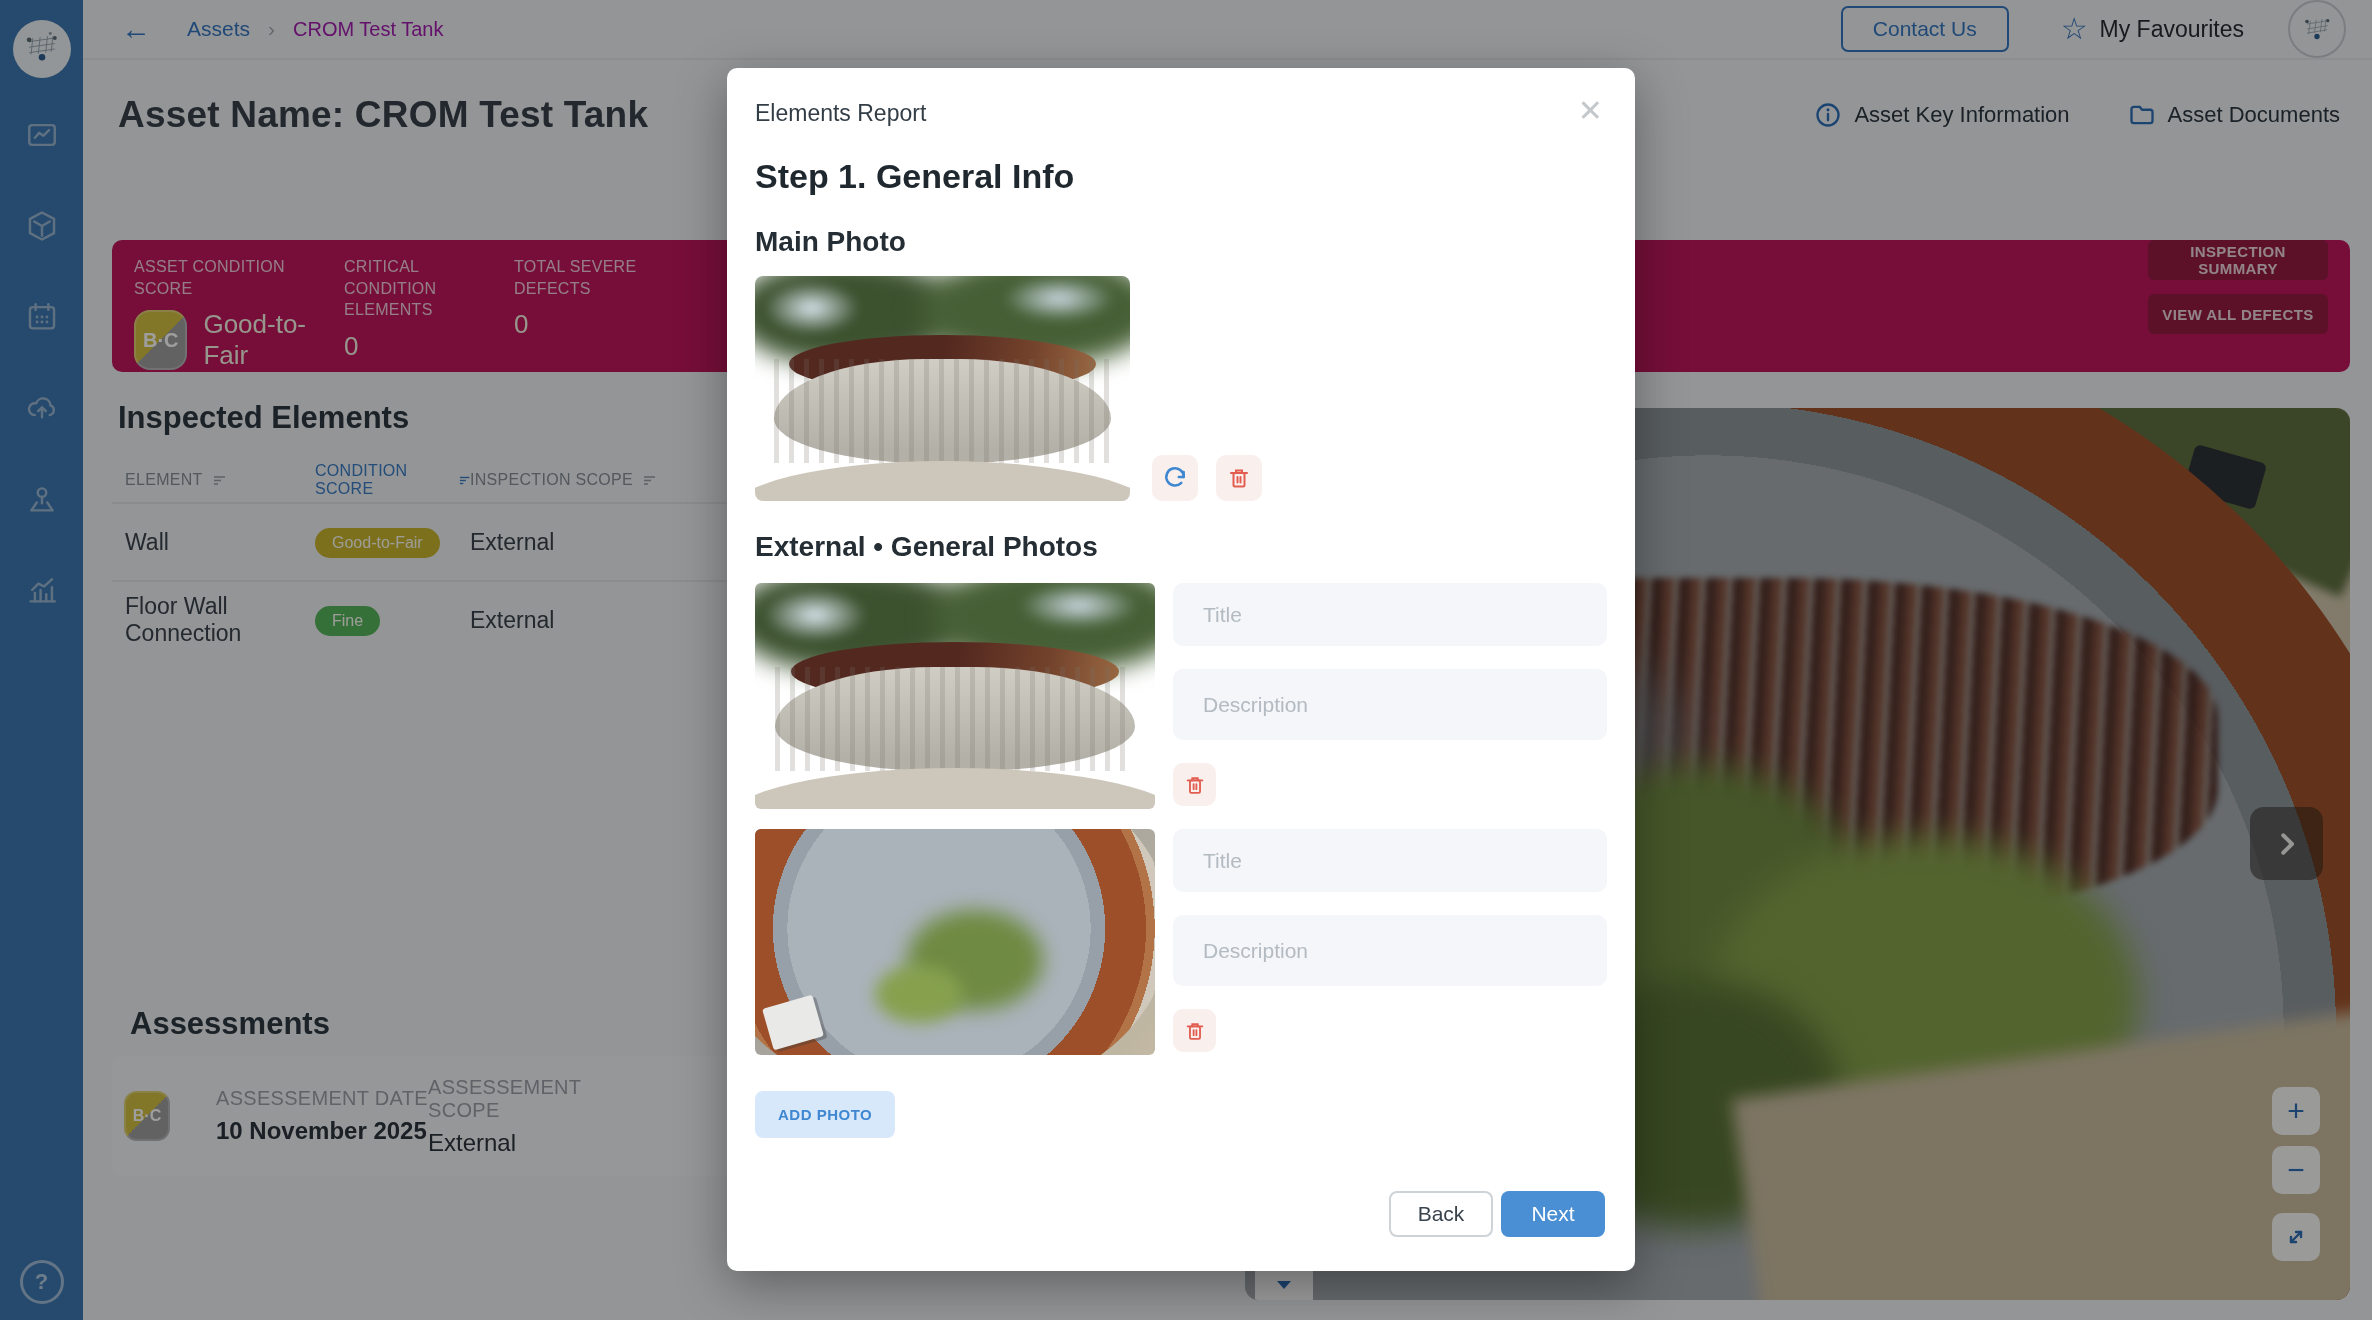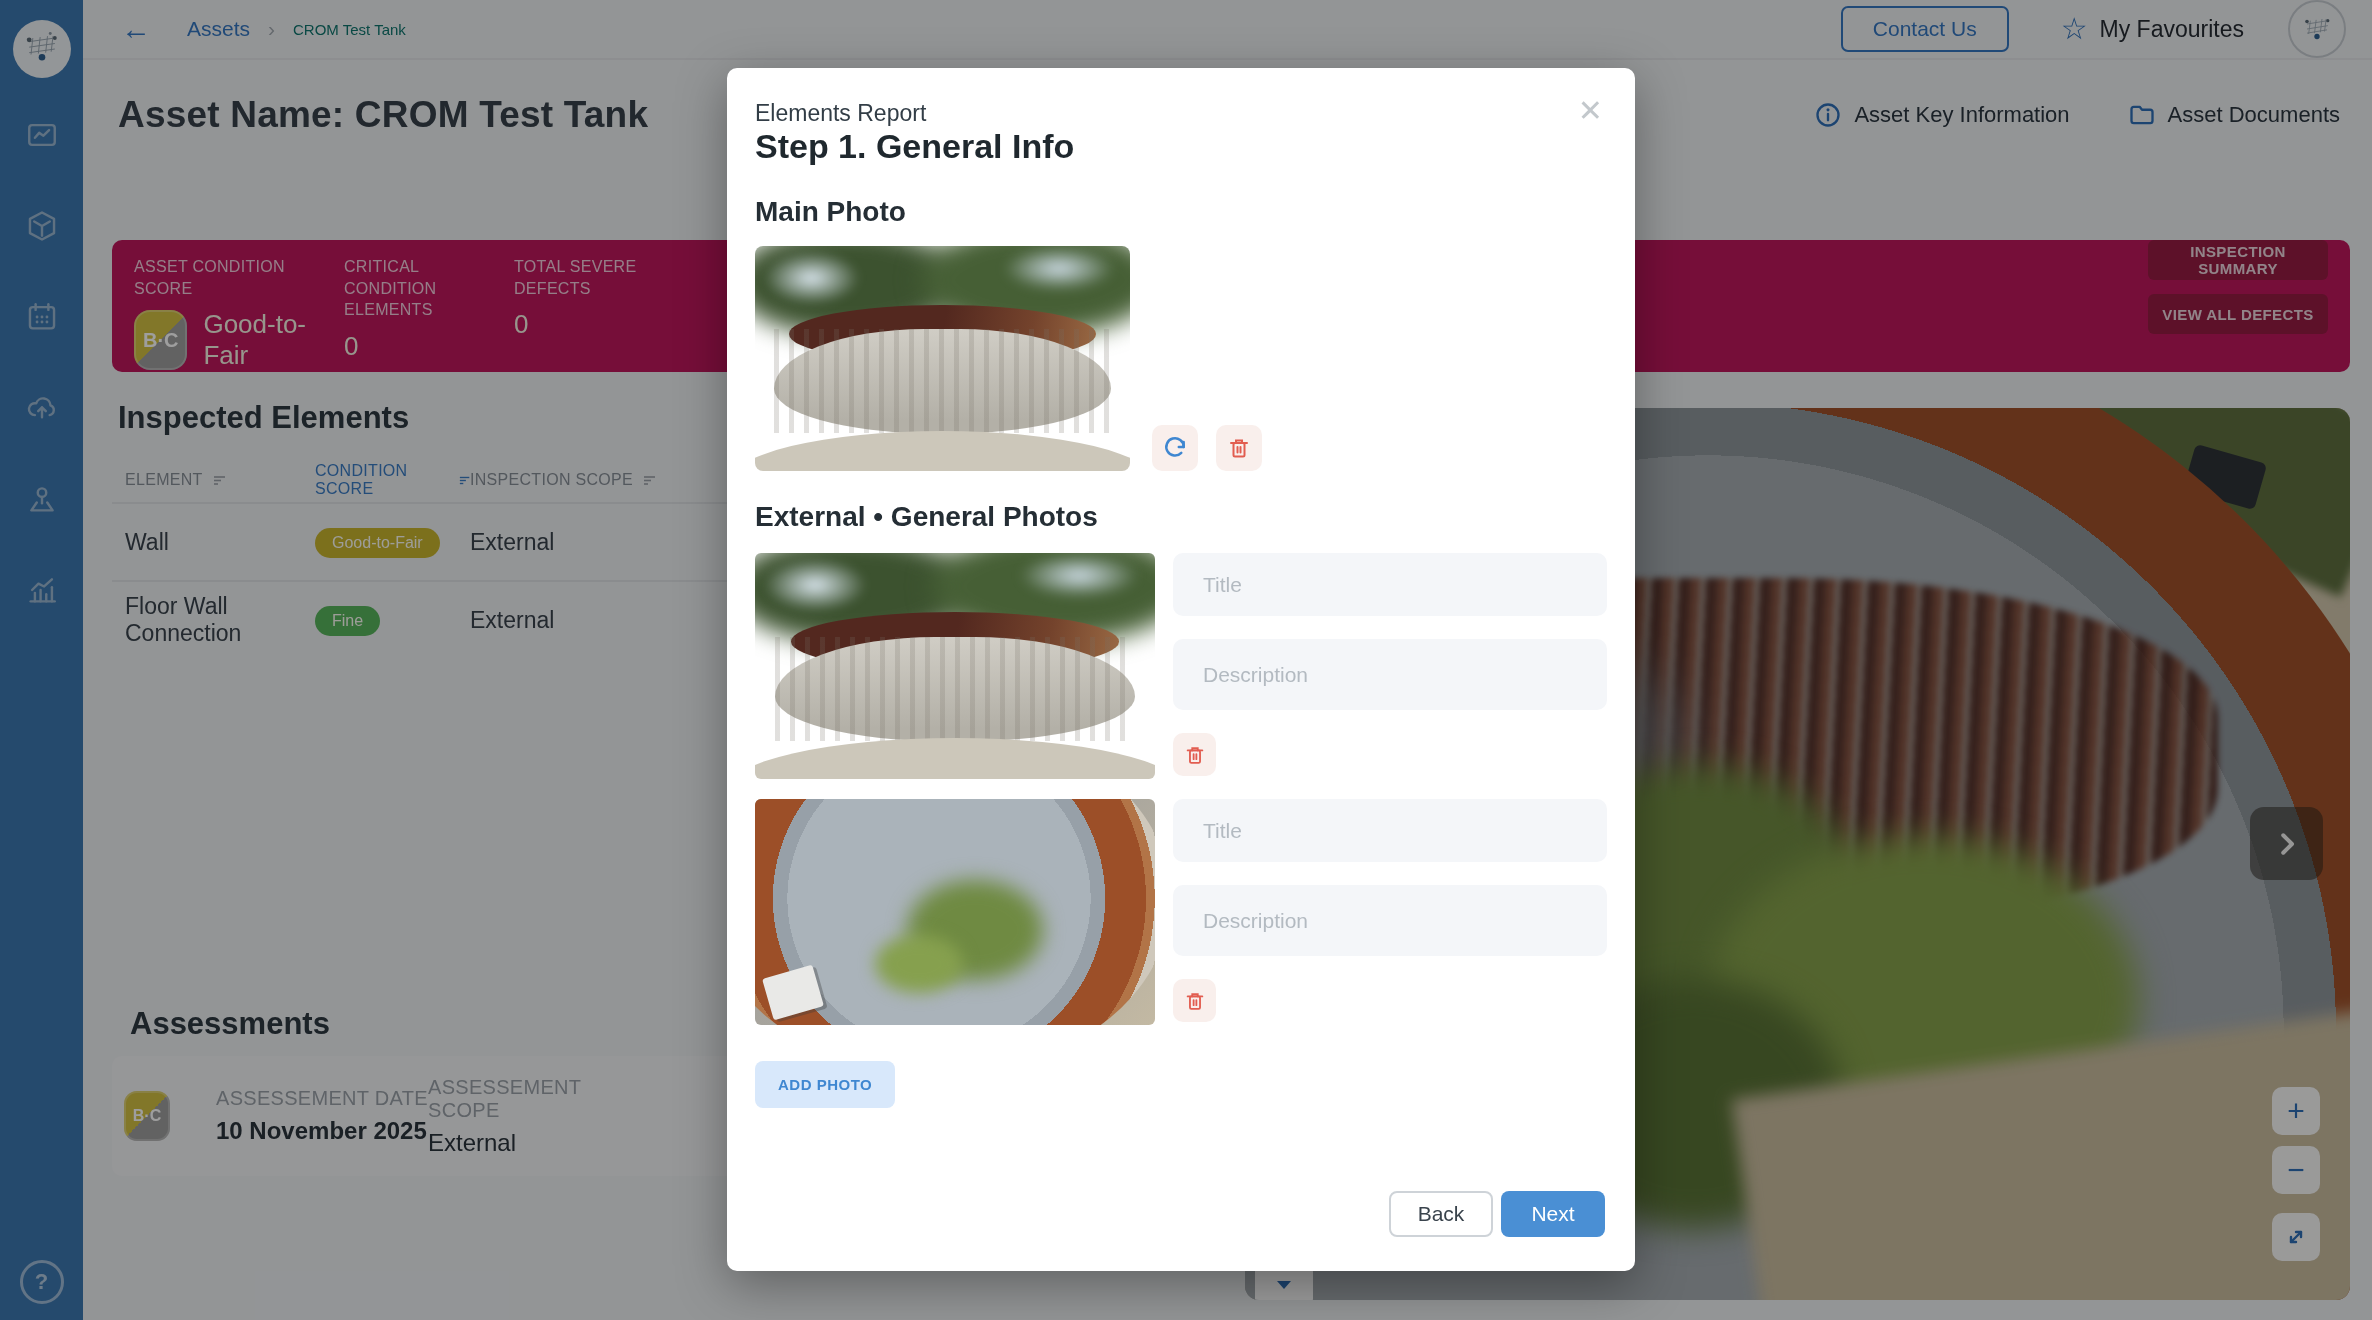--- a/index.html
+++ b/index.html
@@ -15,21 +15,21 @@
   .side-help{position:absolute;bottom:16px;left:50%;transform:translateX(-50%);width:38px;height:38px;border-radius:50%;
              border:3px solid rgba(255,255,255,.5);color:rgba(255,255,255,.6);display:grid;place-items:center;
              font-size:22px;font-weight:bold;}
 
   
   .topbar{position:absolute;left:83px;right:0;top:0;height:60px;display:flex;align-items:center;
           padding:0 26px 0 38px;border-bottom:2px solid #e4e6e9;box-sizing:border-box;}
   .back{color:#3577c1;font-size:30px;line-height:1;cursor:pointer;}
   .crumb-link{color:#3577c1;font-size:21px;margin-left:36px;}
   .crumb-sep{color:#a3aab1;font-size:21px;margin:0 18px;}
-  .crumb-cur{color:#0f766e;font-size:15px;text-align:right;}
+  .crumb-cur{color:#a21caf;font-size:20px;text-align:right;}
   .top-right{margin-left:auto;display:flex;align-items:center;}
   .contact-btn{border:2px solid #3577c1;color:#3577c1;border-radius:7px;padding:9px 30px;font-size:21px;background:transparent;}
   .fav{display:flex;align-items:center;gap:12px;margin-left:52px;color:#262c33;font-size:23px;}
   .fav .star{color:#2e6fb7;font-size:30px;line-height:1;}
   .avatar{width:54px;height:54px;border-radius:50%;border:2px solid #c6cbd1;margin-left:44px;background:#eef1f3;display:grid;place-items:center;}
 
   
   .title-row{position:absolute;left:118px;right:32px;top:94px;display:flex;align-items:center;}
   .page-title{font-size:37px;font-weight:bold;color:#37424b;letter-spacing:.2px;}
   .title-links{margin-left:auto;display:flex;align-items:center;gap:58px;}
@@ -95,21 +95,21 @@
           display:grid;place-items:center;}
 
   
   .overlay{position:absolute;inset:0;background:rgba(0,0,0,.38);z-index:5;}
 
   
   .modal{position:absolute;left:727px;top:68px;width:908px;height:1203px;background:#fff;border-radius:10px;z-index:10;
          box-shadow:0 14px 50px rgba(0,0,0,.35);padding:32px 28px;box-sizing:border-box;}
   .m-close{position:absolute;top:24px;right:28px;background:none;border:none;color:#c3c8cc;font-size:30px;line-height:1;padding:4px;}
   .m-eyebrow{font-size:23px;font-weight:500;color:#323d46;}
-  .m-title{font-size:34px;font-weight:bold;color:#1f282e;margin-top:0;}
+  .m-title{font-size:34px;font-weight:bold;color:#1f282e;margin-top:30px;}
   .m-h2{font-size:28px;font-weight:bold;color:#252e35;margin-top:30px;}
   .m-mainrow{margin-top:18px;display:flex;align-items:flex-end;}
   .thumb{border-radius:8px;overflow:hidden;position:relative;flex:none;}
   .thumb.main{width:375px;height:225px;}
   .thumb.row{width:400px;height:226px;border-radius:6px;}
   .icon-btn{width:46px;height:46px;border-radius:10px;border:none;background:#f9efec;display:grid;place-items:center;}
   .icon-btn.refresh{margin-left:22px;}
   .icon-btn.trash{margin-left:18px;}
   .m-photorow{margin-top:20px;display:flex;align-items:flex-start;}
   .m-fields{flex:1;margin-left:18px;display:flex;flex-direction:column;}

